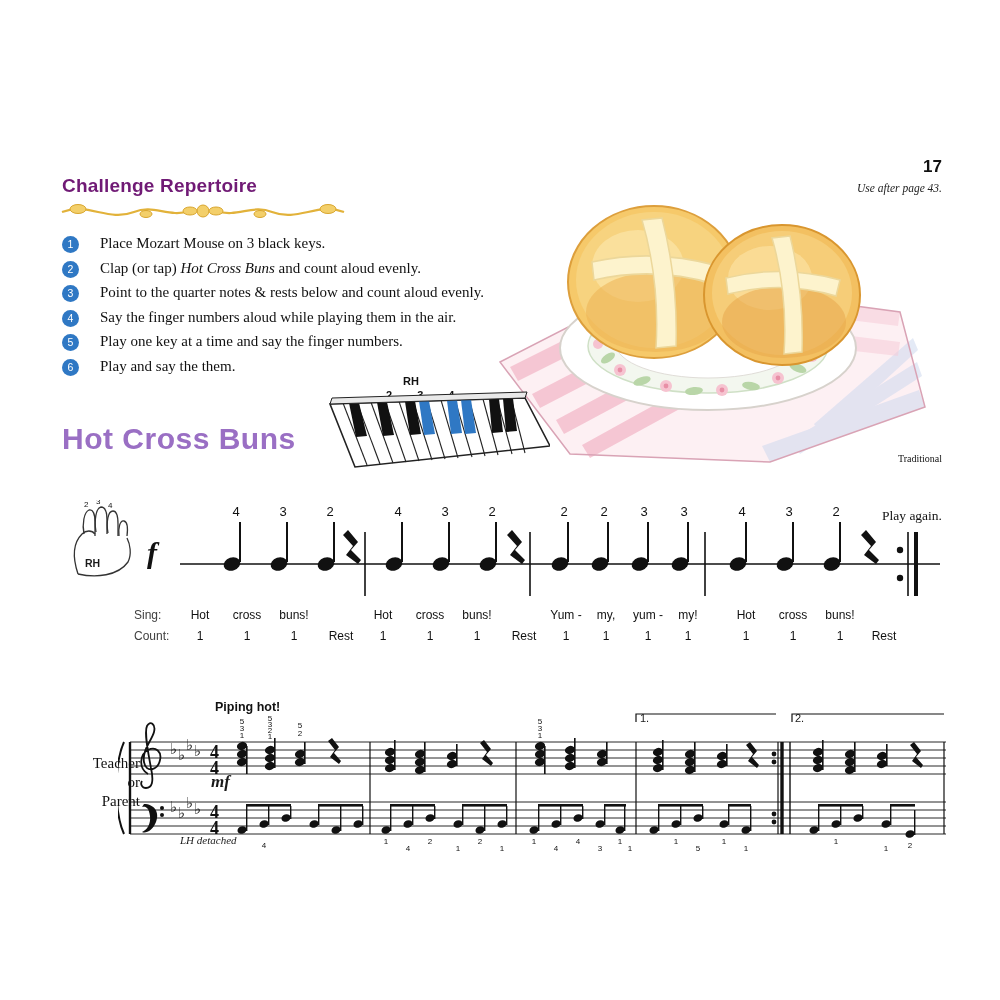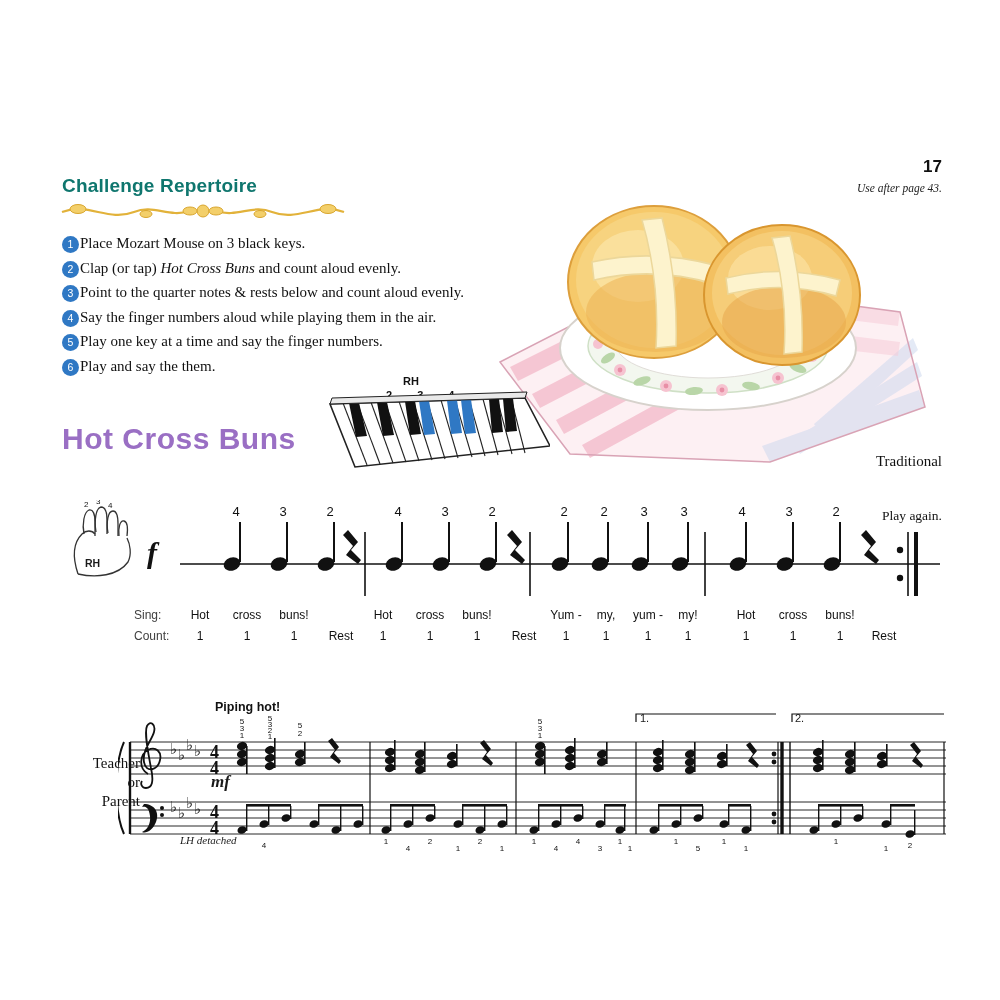--- a/index.html
+++ b/index.html
@@ -41,21 +41,21 @@
     color: #222;
   }
 
   .challenge-title {
     position: absolute;
     left: 62px;
     top: 163px;
     font-family: "Liberation Sans", sans-serif;
     font-weight: bold;
     font-size: 19px;
-    color: #0f766e;
+    color: #701a75;
     letter-spacing: .2px;
   }
 
   
   .flourish {
     position: absolute;
     left: 58px;
     top: 188px;
     width: 290px;
     height: 22px;
@@ -80,21 +80,21 @@
     background: #2f78c4;
     color: #fff;
     font-family: "Liberation Sans", sans-serif;
     font-size: 10.5px;
     line-height: 17px;
     text-align: center;
     flex: 0 0 auto;
     margin-top: 2px;
   }
   .step-text {
-    margin-left: 1px;
+    margin-left: 21px;
     font-size: 15px;
     font-family: "Liberation Serif", serif;
     color: #111;
     line-height: 19px;
   }
   .step-text i { font-style: italic; }
 
   
   .illustration {
     position: absolute;
@@ -113,21 +113,21 @@
     font-weight: bold;
     font-size: 30px;
     color: #9a6fc4;
     letter-spacing: .5px;
   }
   .composer {
     position: absolute;
     right: 58px;
     top: 441px;
     font-family: "Liberation Serif", serif;
-    font-size: 15px;
+    font-size: 10px;
     color: #111;
   }
 
   
   .keyboard-wrap {
     position: absolute;
     left: 325px;
     top: 362px;
     width: 225px;
     height: 105px;

